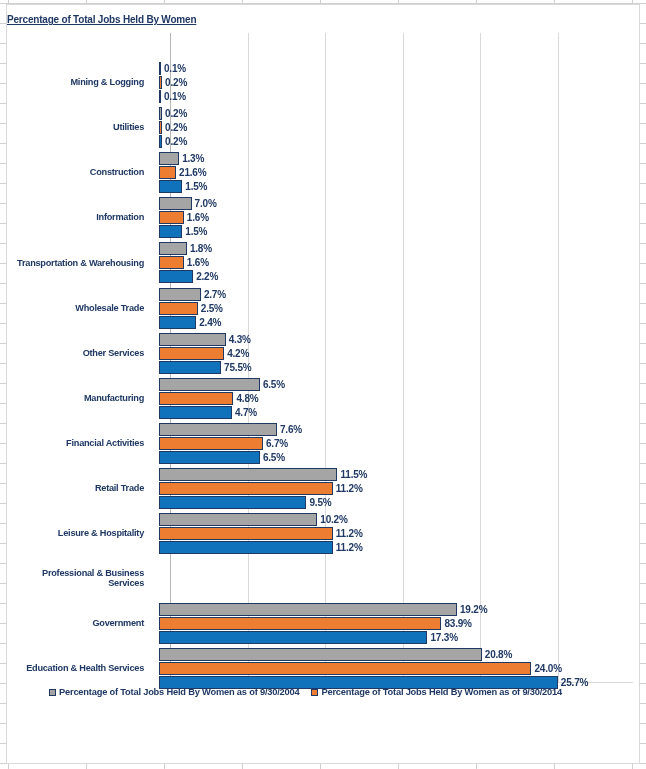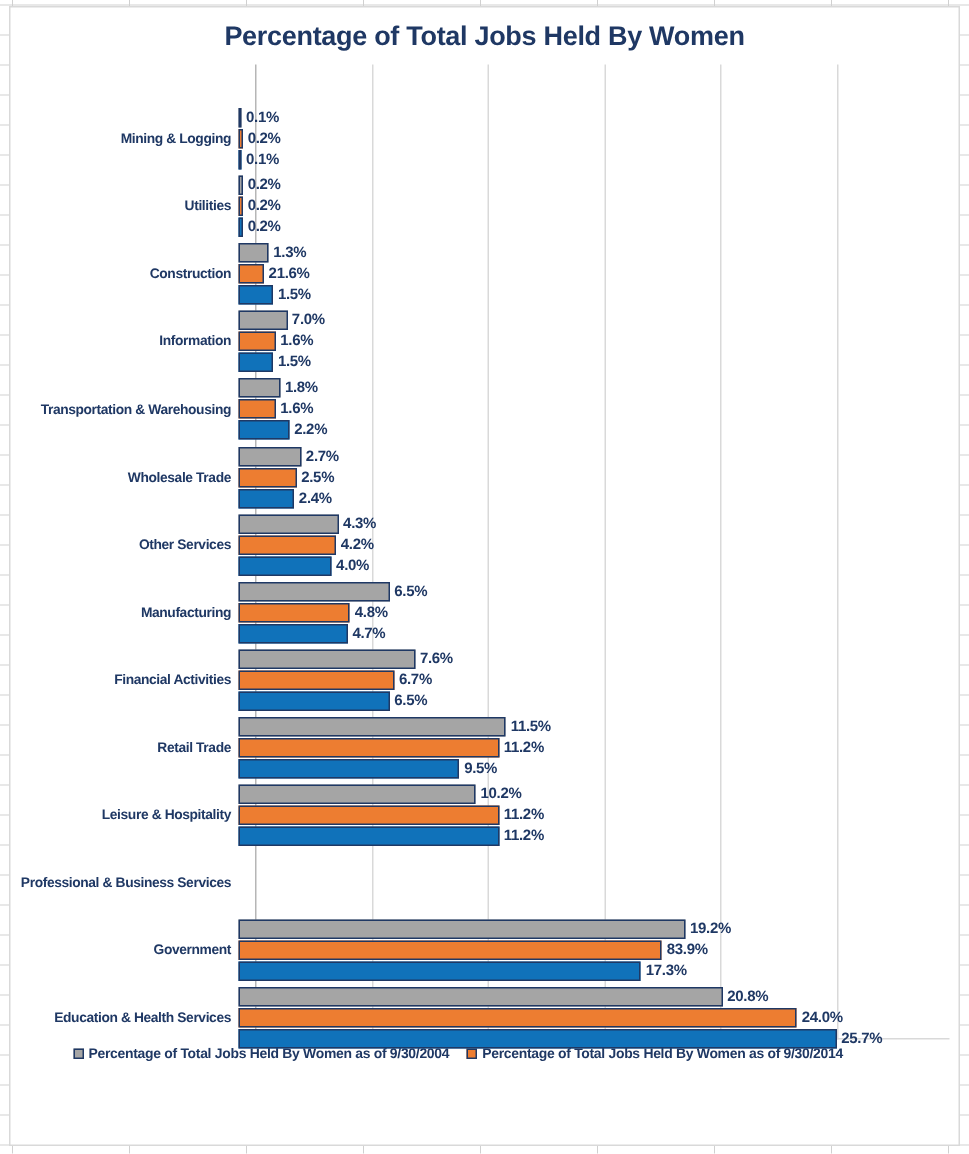--- a/index.html
+++ b/index.html
@@ -33,27 +33,27 @@
     top: 4px;
     width: 634px;
     height: 760px;
     background: #ffffff;
     border: 1px solid #d9d9d9;
     box-sizing: border-box;
     z-index: 1;
   }
 
   #chart-title {
-    text-align: center;
-    font-size: 18px;
+    font-size: 10px;
     font-weight: bold;
     color: #1f3864;
     letter-spacing: -0.2px;
     margin-top: 9px;
     margin-bottom: 2px;
+    text-decoration: underline;
   }
 
   
   #plot-wrap {
     position: relative;
     margin-left: 0px;
     margin-top: 8px;
     height: 650px;
   }
 
@@ -71,21 +71,21 @@
     left: 0;
     right: 0;
     display: flex;
     align-items: center;
   }
 
   .cat-label {
     width: 152px;
     flex: 0 0 152px;
     text-align: right;
-    padding-right: 5px;
+    padding-right: 15px;
     box-sizing: border-box;
     font-size: 9.2px;
     font-weight: bold;
     color: #1f3864;
     line-height: 1.05;
     letter-spacing: -0.25px;
   }
 
   .bars-col {
     flex: 1 1 auto;
@@ -310,21 +310,21 @@
             <div class="bar-line">
               <div class="bar s0" title="Percentage of Total Jobs Held By Women as of 9/30/2004: 4.3%" style="width: 66.736px;"></div>
               <span class="bar-value">4.3%</span>
             </div>
             <div class="bar-line">
               <div class="bar s1" title="Percentage of Total Jobs Held By Women as of 9/30/2014: 4.2%" style="width: 65.184px;"></div>
               <span class="bar-value">4.2%</span>
             </div>
             <div class="bar-line">
               <div class="bar s2" title="Percentage of Total Jobs Held By Women as of 9/30/2024: 4.0%" style="width: 62.08px;"></div>
-              <span class="bar-value">4.0%</span>
+              <span class="bar-value">75.5%</span>
             </div>
           </div>
         </div>
         <div class="cat-row" style="top: 344.7px; height: 42px;">
           <div class="cat-label">Manufacturing</div>
           <div class="bars-col">
             <div class="bar-line">
               <div class="bar s0" title="Percentage of Total Jobs Held By Women as of 9/30/2004: 6.5%" style="width: 100.88px;"></div>
               <span class="bar-value">6.5%</span>
             </div>

